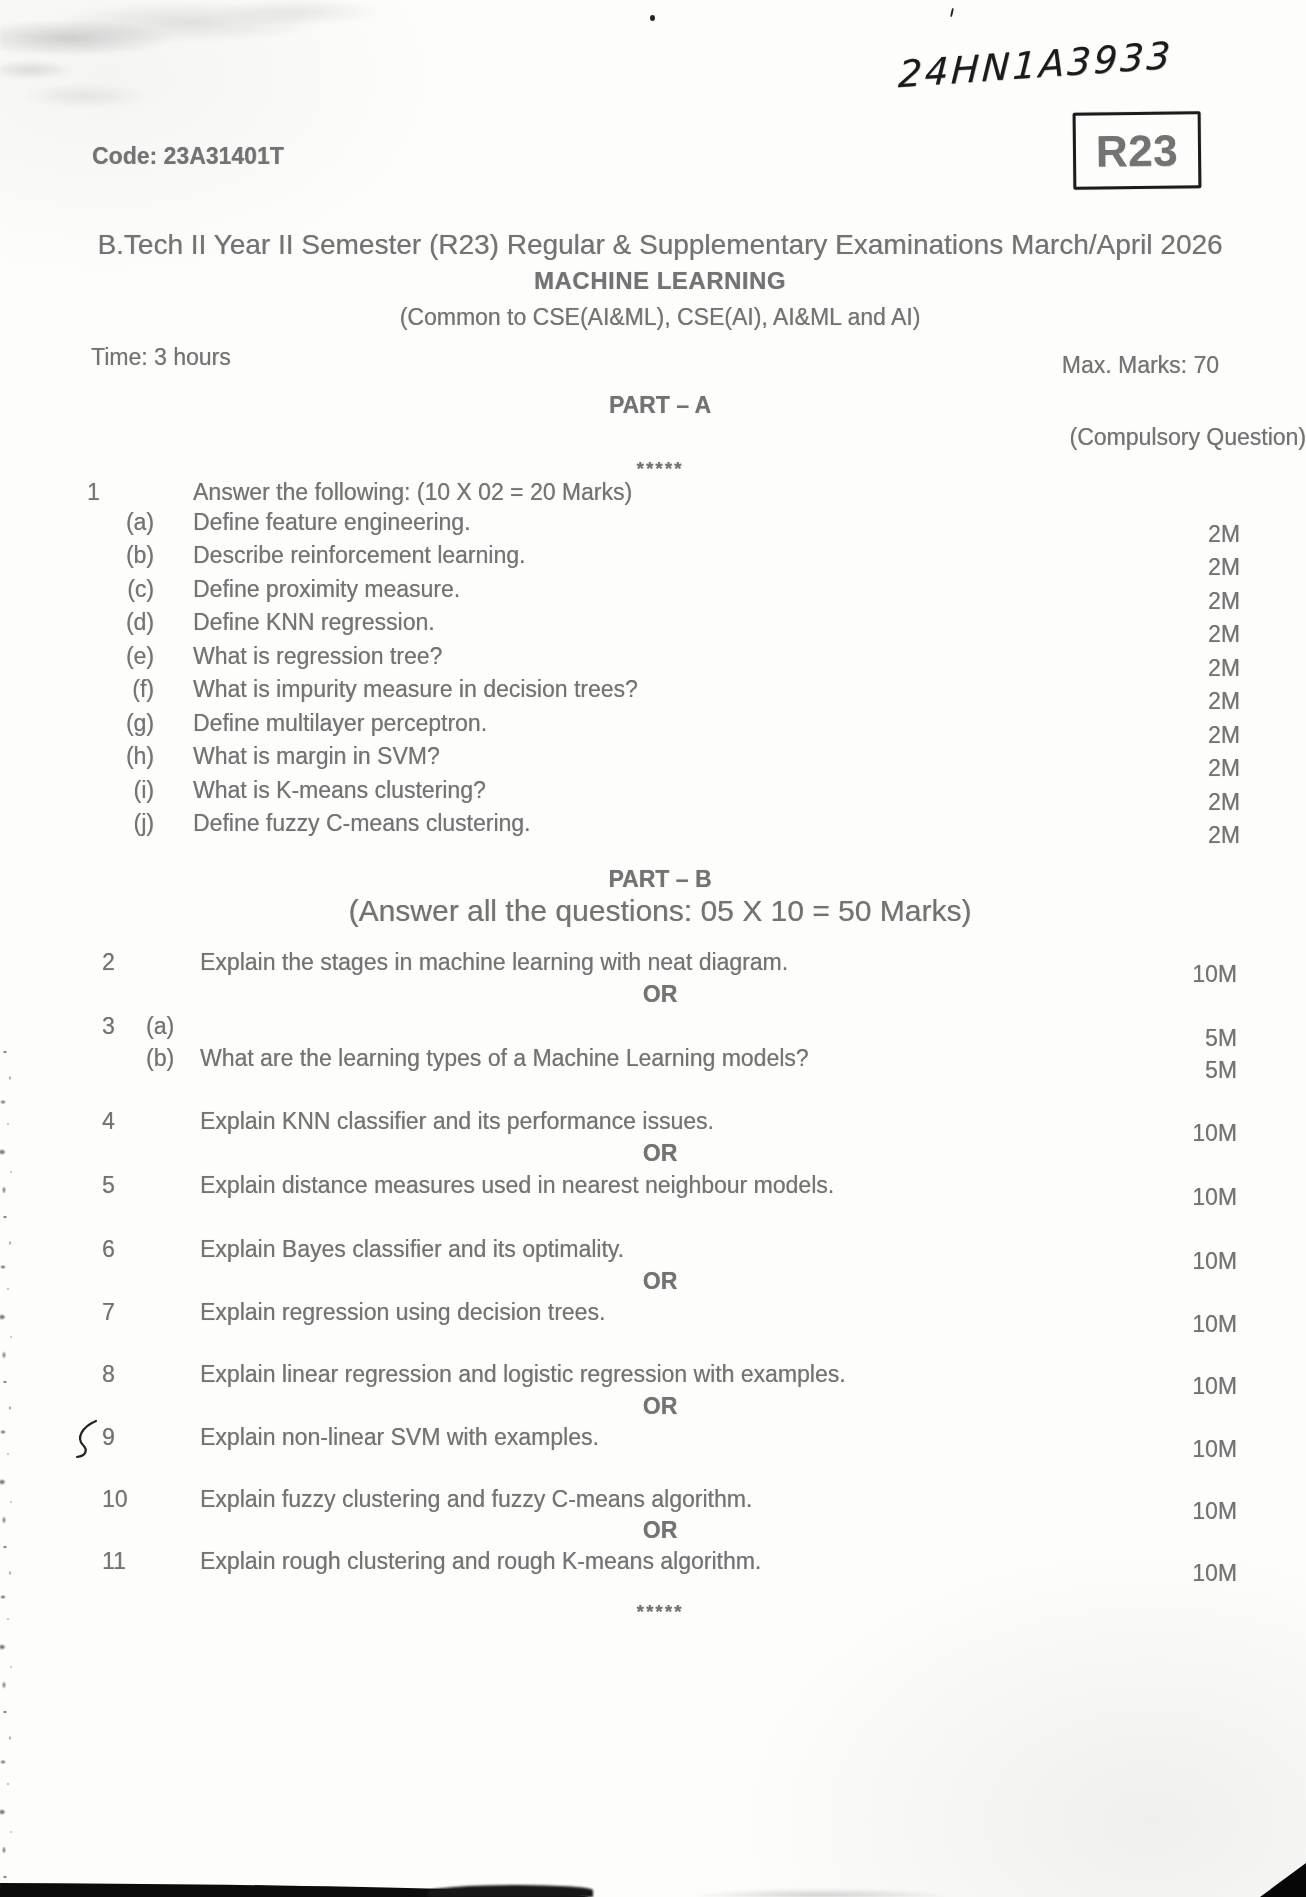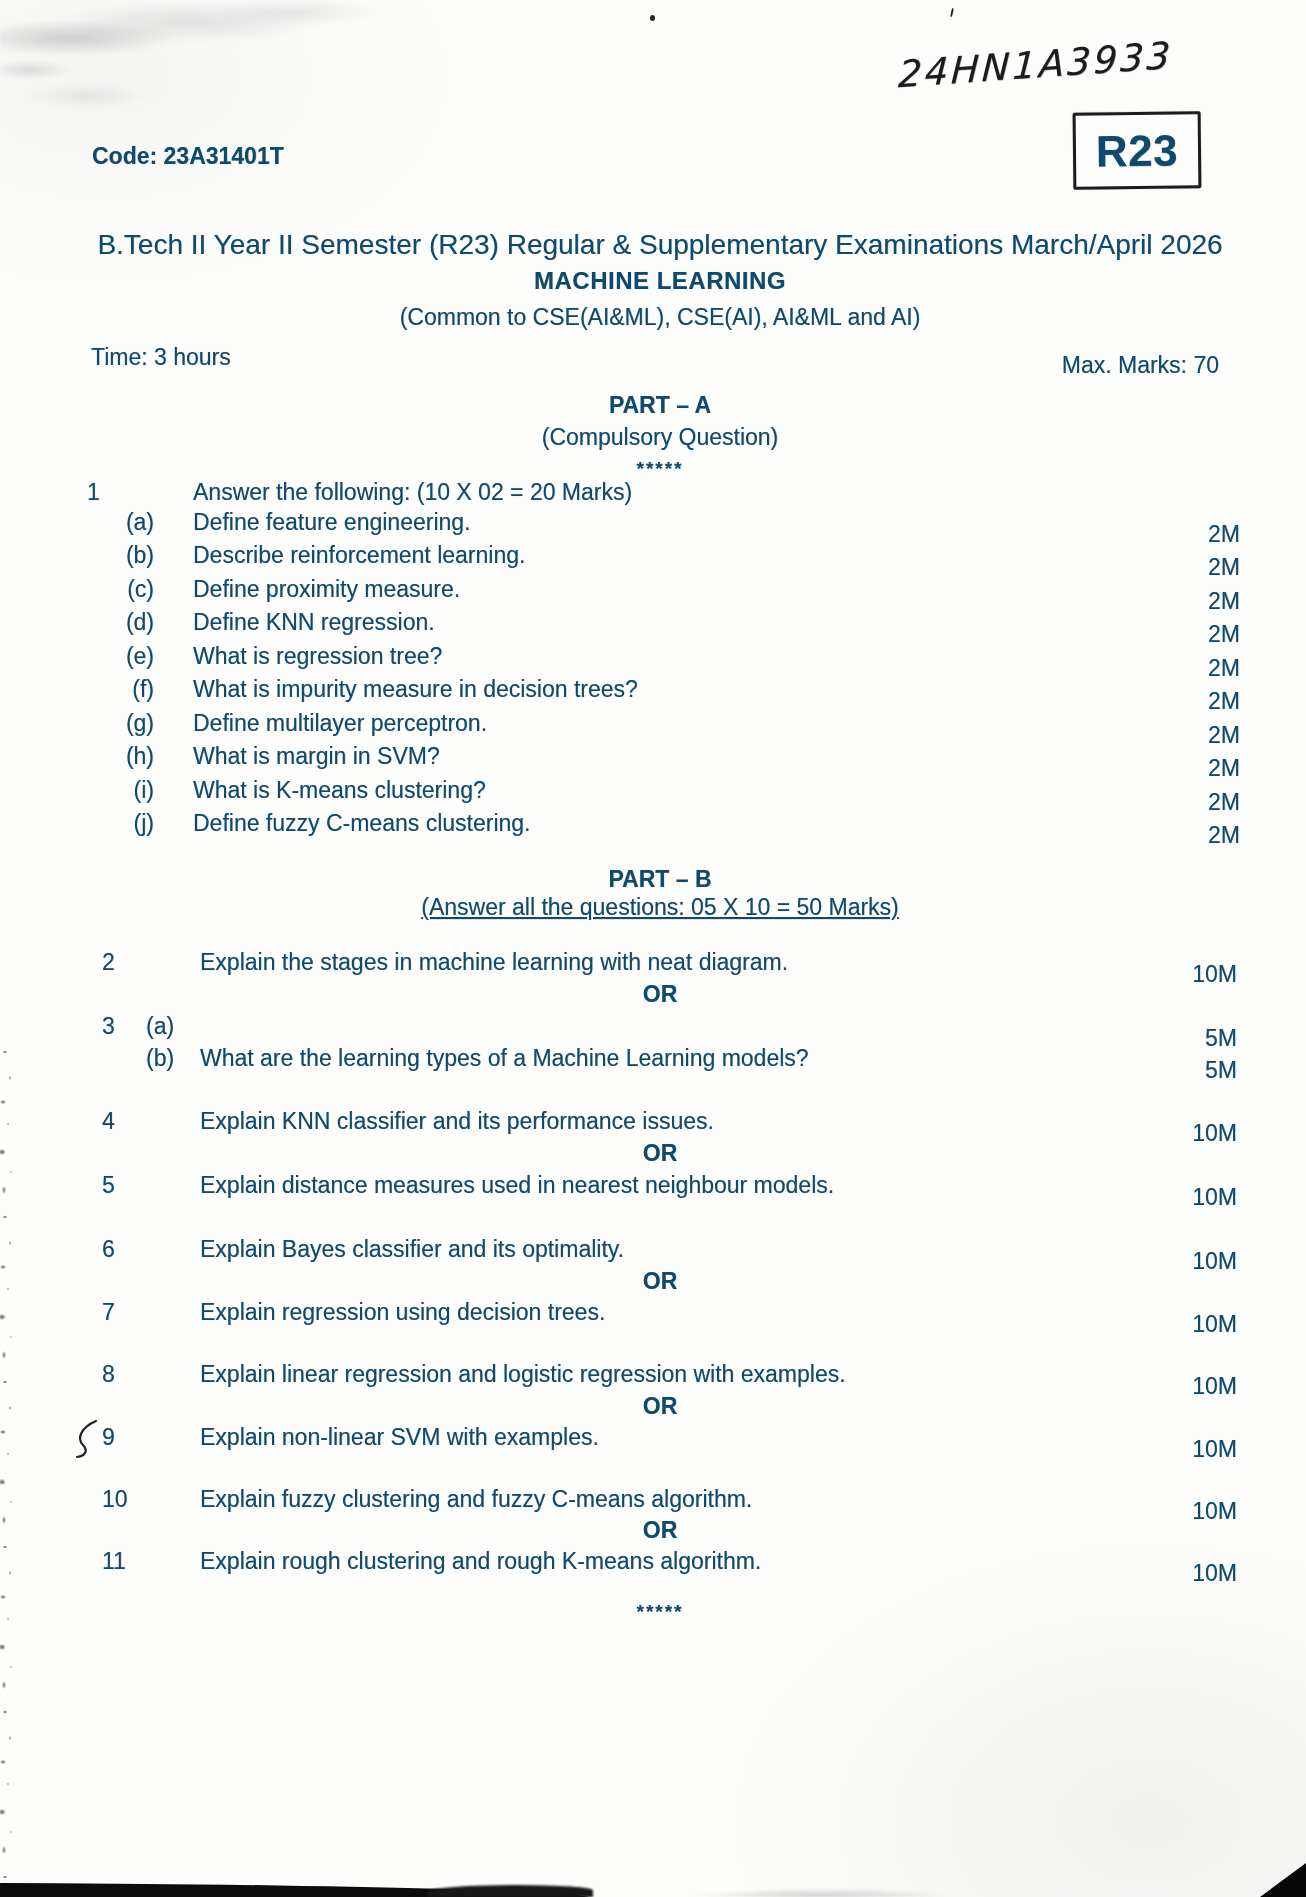--- a/index.html
+++ b/index.html
@@ -5,21 +5,21 @@
   html,body{margin:0;padding:0;}
   body{
     width:1306px;height:1897px;position:relative;overflow:hidden;
     background:
       radial-gradient(ellipse 600px 400px at 88% 96%, rgba(120,120,120,0.10), transparent 70%),
       radial-gradient(ellipse 500px 300px at 8% 4%, rgba(130,130,130,0.07), transparent 70%),
       #fdfdfc;
     font-family:"Liberation Sans","DejaVu Sans",sans-serif;
     color:#141414;
   }
-  .ink{color:#0c4a6e;text-shadow:0.3px 0.3px 0.7px rgba(20,20,20,0.38);}
+  .ink{color:#737373;text-shadow:0.3px 0.3px 0.7px rgba(20,20,20,0.38);}
   .abs{position:absolute;}
   .row{position:absolute;left:0;width:100%;height:27px;font-size:23px;line-height:27px;white-space:nowrap;}
   .chead{position:absolute;left:14px;width:1292px;text-align:center;white-space:nowrap;}
   .bold{font-weight:700;}
   
   .anum{position:absolute;left:87px;}
   .alabel{position:absolute;left:104px;width:50px;text-align:right;}
   .atext{position:absolute;left:193px;}
   .amarks{position:absolute;right:66px;top:12px;}
   
@@ -104,21 +104,21 @@
 </div>
 
 <div class="chead ink" style="top:229px;font-size:28px;">B.Tech II Year II Semester (R23) Regular &amp; Supplementary Examinations March/April 2026</div>
 <div class="chead ink bold" style="top:267px;font-size:24px;letter-spacing:0.5px;">MACHINE LEARNING</div>
 <div class="chead ink" style="top:304px;font-size:23px;">(Common to CSE(AI&amp;ML), CSE(AI), AI&amp;ML and AI)</div>
 
 <div class="abs ink" style="left:91px;top:344px;font-size:23px;">Time: 3 hours</div>
 <div class="abs ink" style="right:87px;top:352px;font-size:23px;margin-left:16px;">Max. Marks: 70</div>
 
 <div class="chead ink bold" style="top:392px;font-size:23px;">PART – A</div>
-<div class="chead ink" style="top:424px;font-size:23px;">(Compulsory Question)</div>
+<div class="chead ink" style="top:424px;font-size:23px;text-align:right;">(Compulsory Question)</div>
 <div class="chead ink stars" style="top:458px;">*****</div>
 
 <div class="row ink" style="top:479px;">
   <span class="anum">1</span>
   <span class="atext">Answer the following: (10 X 02 = 20 Marks)</span>
 </div>
 
 <div class="row ink" style="top:509px;">
   <span class="alabel">(a)</span>
   <span class="atext">Define feature engineering.</span>
@@ -164,21 +164,21 @@
   <span class="atext">What is K-means clustering?</span>
   <span class="amarks">2M</span>
 </div>
 <div class="row ink" style="top:810px;">
   <span class="alabel">(j)</span>
   <span class="atext">Define fuzzy C-means clustering.</span>
   <span class="amarks">2M</span>
 </div>
 
 <div class="chead ink bold" style="top:866px;font-size:23px;">PART – B</div>
-<div class="chead ink" style="top:894px;font-size:23px;text-decoration:underline;">(Answer all the questions: 05 X 10 = 50 Marks)</div>
+<div class="chead ink" style="top:894px;font-size:30px;">(Answer all the questions: 05 X 10 = 50 Marks)</div>
 
 <div class="row ink" style="top:949px;">
   <span class="bnum">2</span>
   <span class="btext">Explain the stages in machine learning with neat diagram.</span>
   <span class="bmarks">10M</span>
 </div>
 <div class="chead ink bold row" style="top:981px;left:14px;width:1292px;">OR</div>
 <div class="row ink" style="top:1013px;">
   <span class="bnum">3</span>
   <span class="bsub">(a)</span>

